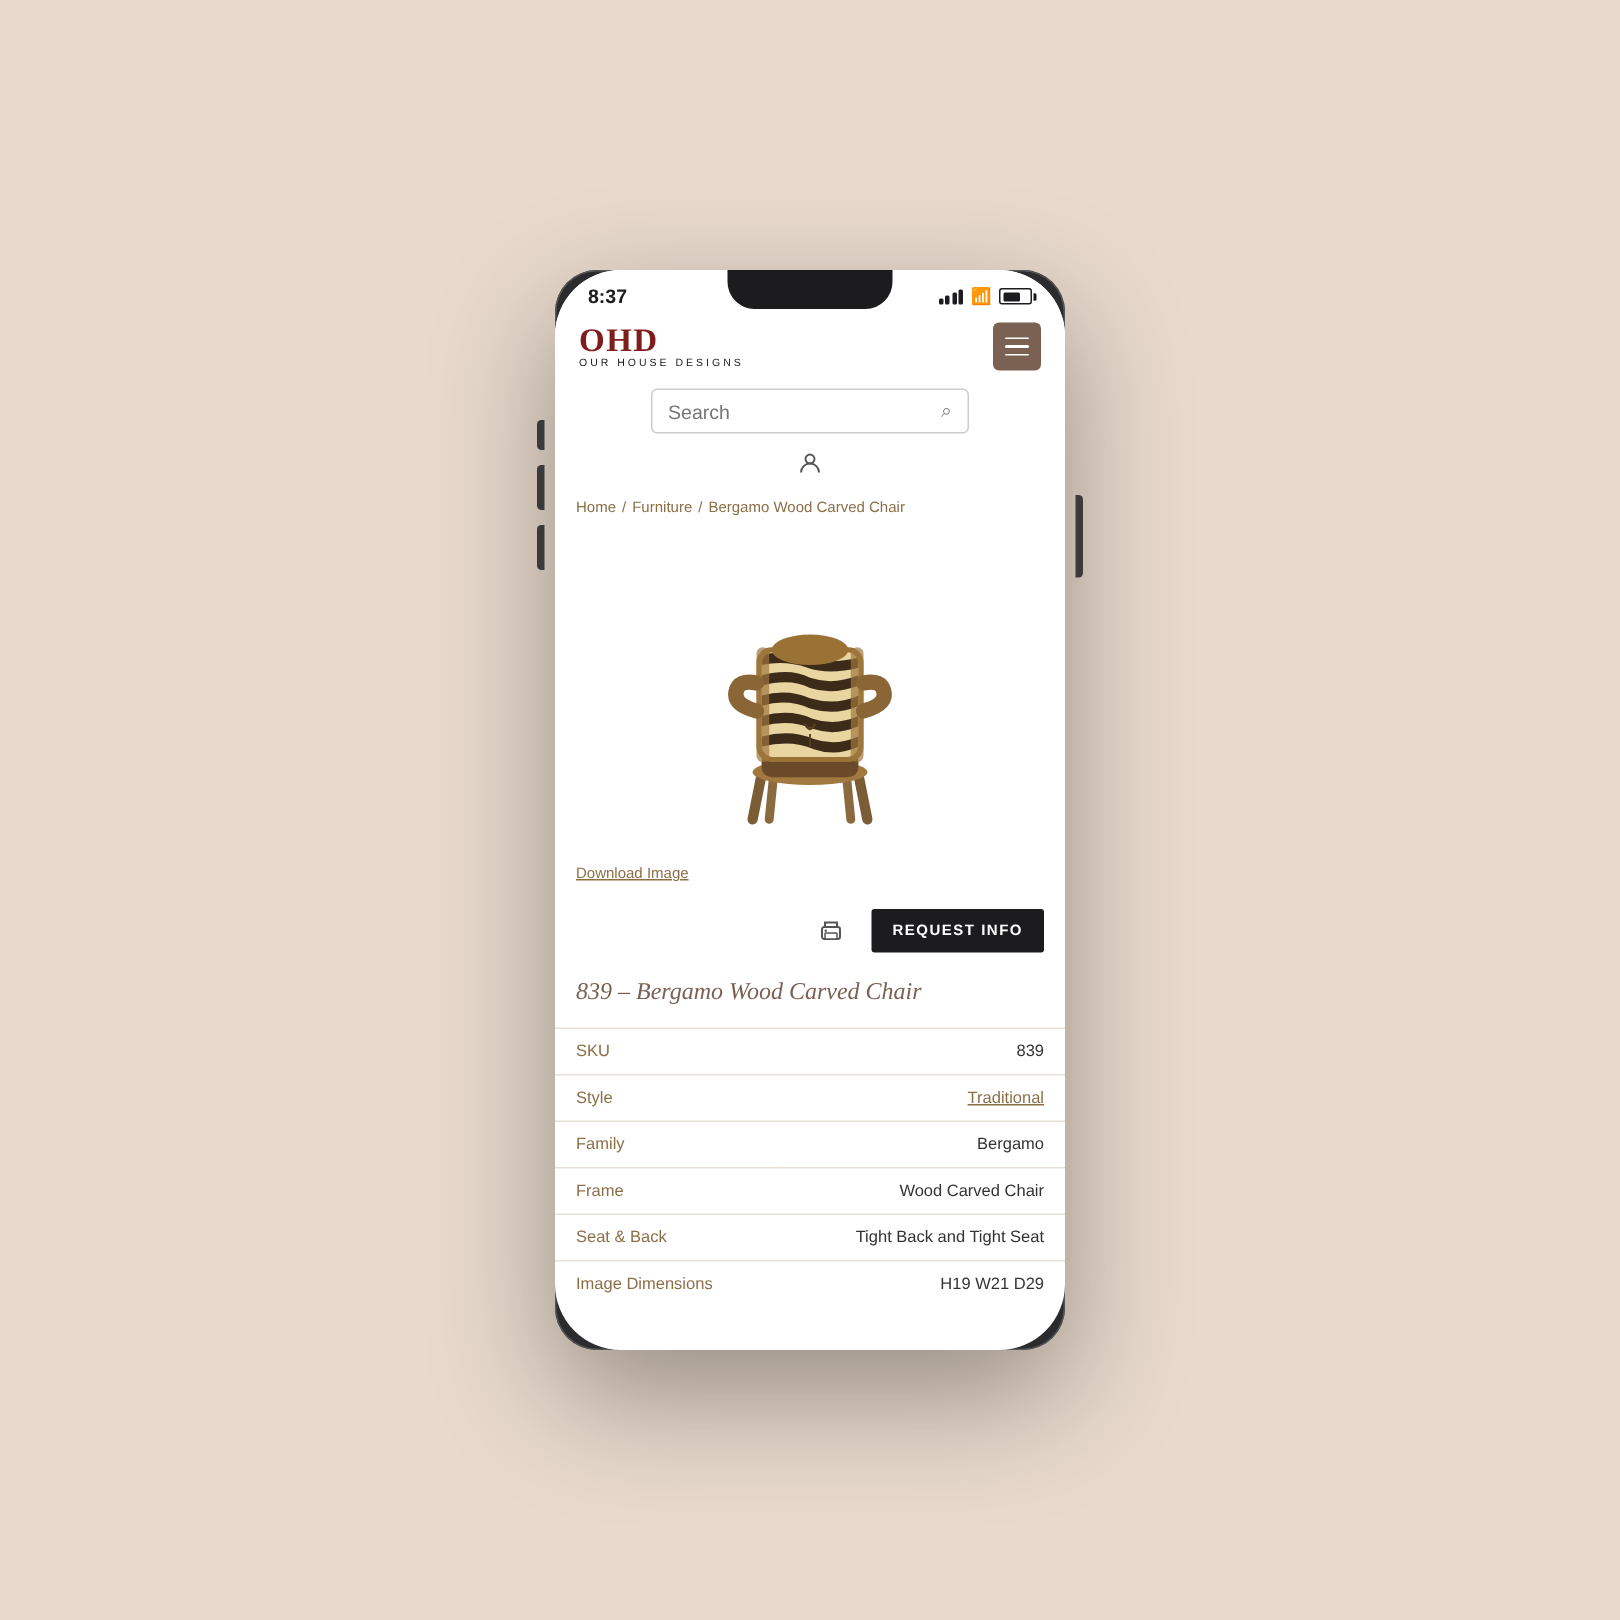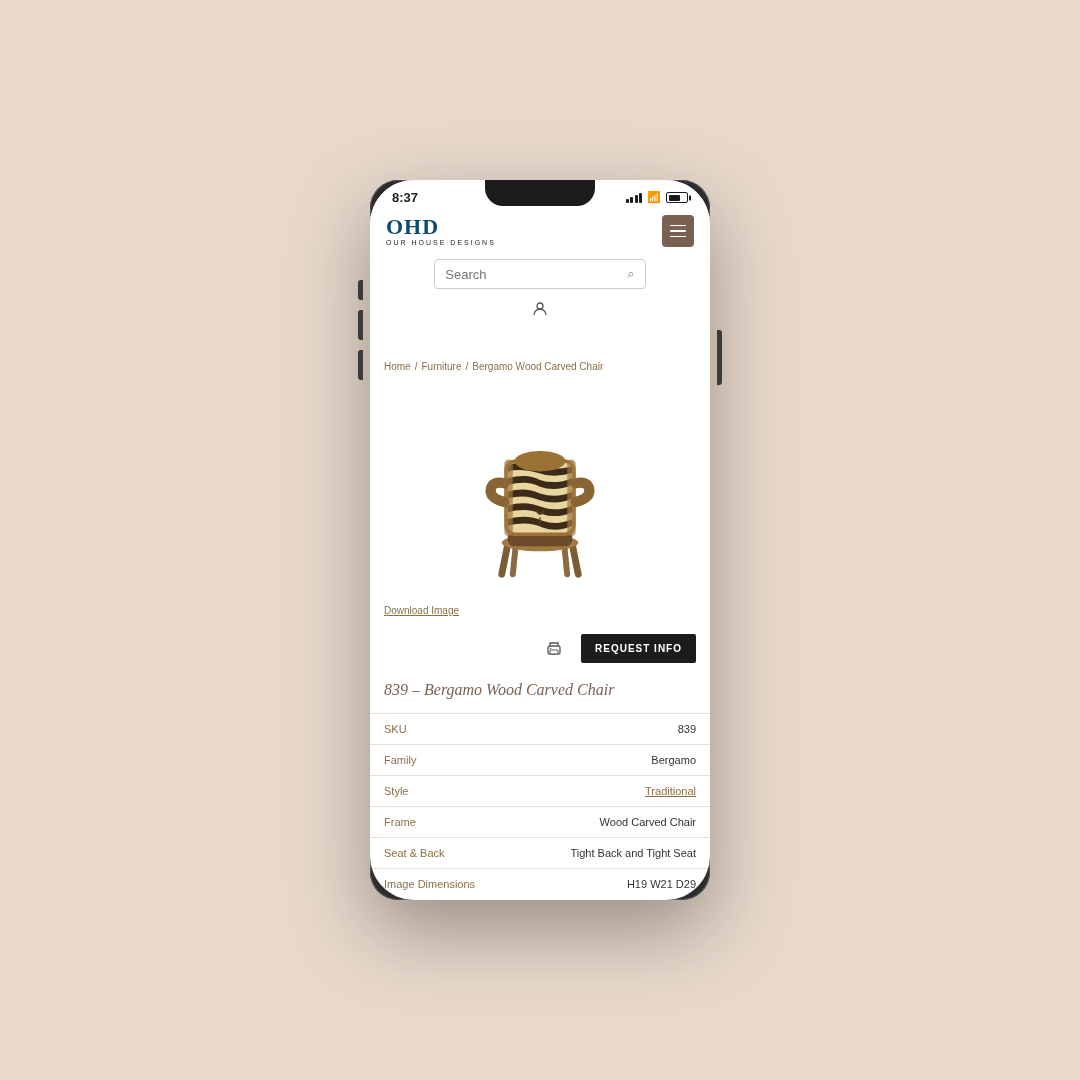--- a/index.html
+++ b/index.html
@@ -131,21 +131,21 @@
     }
 
     .logo-area {
       display: flex;
       flex-direction: column;
     }
 
     .logo-ohd {
       font-size: 22px;
       font-weight: 700;
-      color: #0c4a6e;
+      color: #7f1d1d;
       letter-spacing: 1px;
       line-height: 1;
       font-family: Georgia, serif;
     }
 
     .logo-subtitle {
       font-size: 7px;
       color: #1c1c1e;
       letter-spacing: 2px;
       font-family: -apple-system, BlinkMacSystemFont, sans-serif;
@@ -216,21 +216,20 @@
       cursor: pointer;
     }
 
     
     .breadcrumb {
       display: flex;
       align-items: flex-end;
       padding: 2px 14px 8px;
       gap: 4px;
       flex-shrink: 0;
-      margin-top: 28px;
     }
 
     .breadcrumb a, .breadcrumb span {
       font-size: 10px;
       color: #8b6f47;
       font-family: -apple-system, BlinkMacSystemFont, sans-serif;
       text-decoration: none;
     }
 
     .breadcrumb .sep {
@@ -515,26 +514,26 @@
 
       <div class="product-title">839 – Bergamo Wood Carved Chair</div>
 
       <table class="specs-table">
         <tbody id="specs-tbody">
             <tr>
               <td>SKU</td>
               <td>839</td>
             </tr>
             <tr>
+              <td>Style</td>
+              <td class="linked">Traditional</td>
+            </tr>
+            <tr>
               <td>Family</td>
               <td>Bergamo</td>
-            </tr>
-            <tr>
-              <td>Style</td>
-              <td class="linked">Traditional</td>
             </tr>
             <tr>
               <td>Frame</td>
               <td>Wood Carved Chair</td>
             </tr>
             <tr>
               <td>Seat &amp; Back</td>
               <td>Tight Back and Tight Seat</td>
             </tr>
             <tr>

